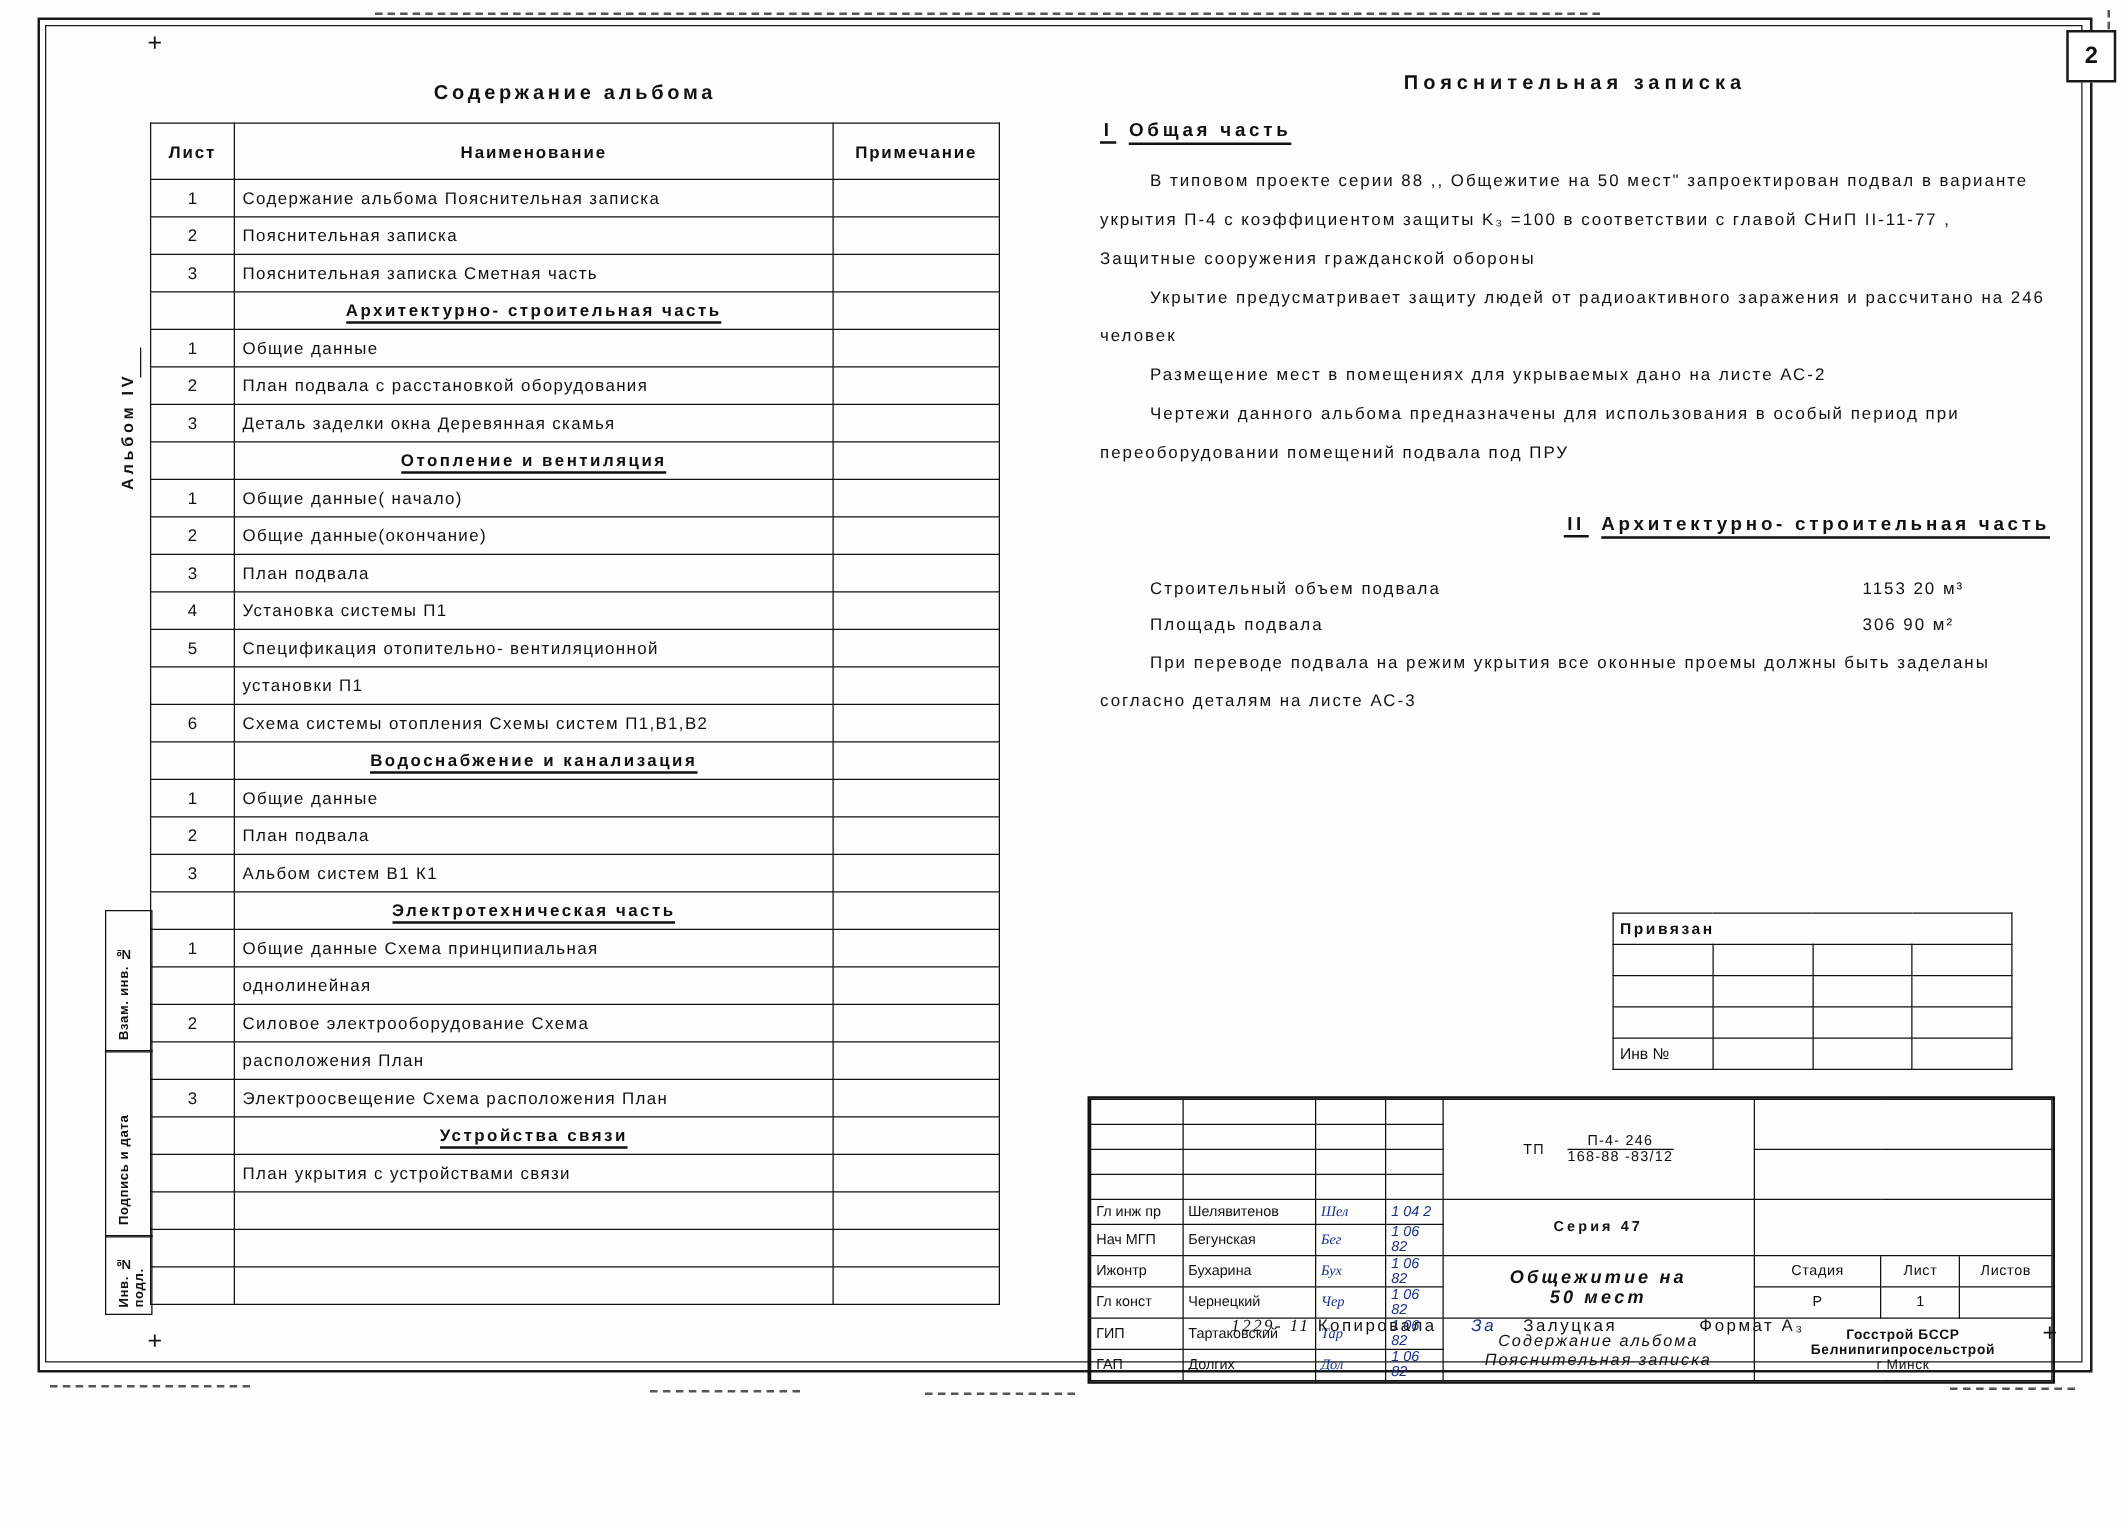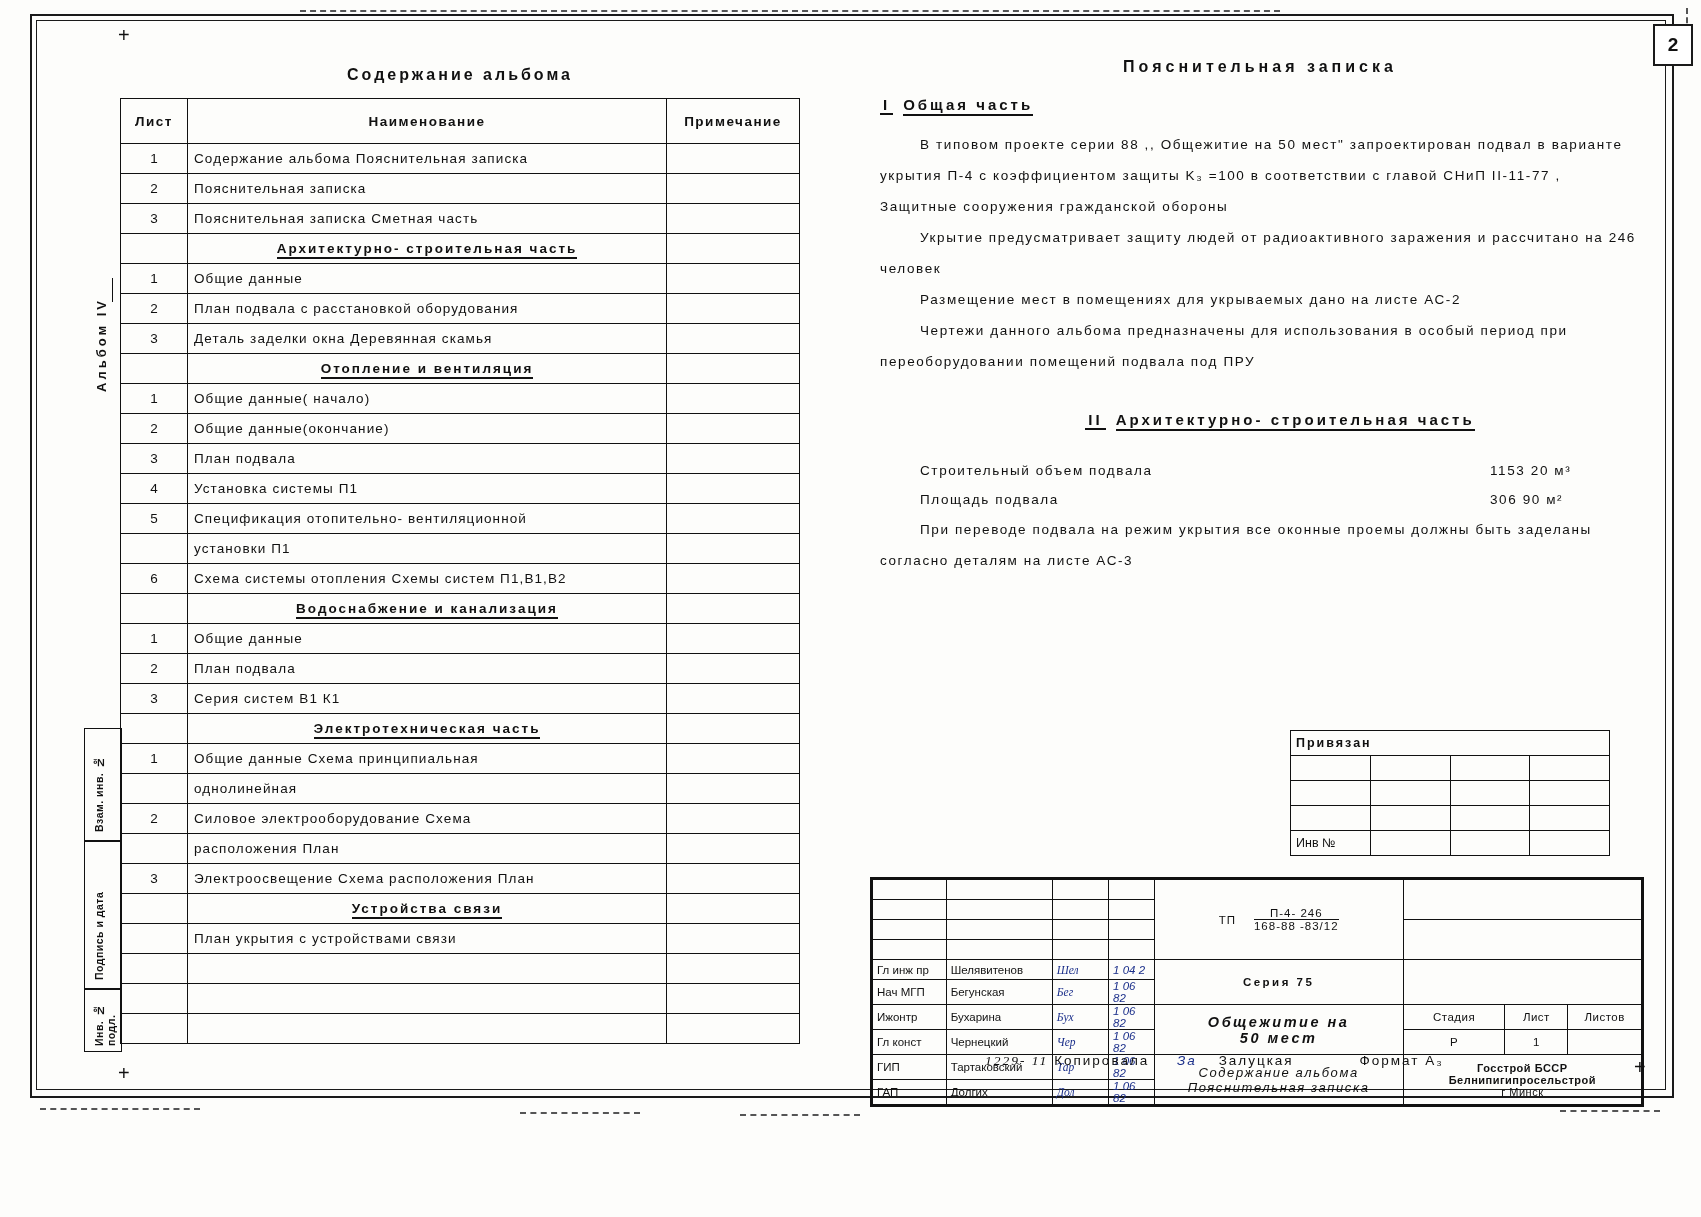--- a/index.html
+++ b/index.html
@@ -195,21 +195,21 @@
             <td class="c-name">Общие     данные</td>
             <td class="c-note"></td>
           </tr>
           <tr>
             <td class="c-num">2</td>
             <td class="c-name">План     подвала</td>
             <td class="c-note"></td>
           </tr>
           <tr>
             <td class="c-num">3</td>
-            <td class="c-name">Серия   систем В1 К1</td>
+            <td class="c-name">Альбом   систем В1 К1</td>
             <td class="c-note"></td>
           </tr>
           <tr>
             <td class="c-num"></td>
             <td class="section"><span>Электротехническая   часть</span></td>
             <td class="c-note"></td>
           </tr>
           <tr>
             <td class="c-num">1</td>
             <td class="c-name">Общие  данные Схема принципиальная</td>
@@ -269,21 +269,21 @@
     <div class="rt-sub">
       <span class="rn">I</span><u>Общая  часть</u>
     </div>
     <div id="s1-paras">
         <div class="para "><span class="ind"></span><span>В типовом  проекте серии 88 ,, Общежитие на 50 мест" запроектирован подвал в варианте укрытия П-4  с коэффициентом защиты K₃ =100 в соответствии с главой СНиП II-11-77 , Защитные сооружения гражданской обороны</span></div>
         <div class="para "><span class="ind"></span><span>Укрытие предусматривает защиту людей от радиоактивного заражения и рассчитано на 246 человек</span></div>
         <div class="para "><span class="ind"></span><span>Размещение мест в помещениях для укрываемых дано на листе АС-2</span></div>
         <div class="para "><span class="ind"></span><span>Чертежи данного альбома предназначены для использования в особый период при переоборудовании помещений подвала под ПРУ</span></div>
       </div>
 
-    <div class="rt-sub" style="margin-top:34px;text-align:center;padding-left:40px;">
+    <div class="rt-sub" style="margin-top:34px;text-align:right;padding-left:40px;">
       <span class="rn">II</span><u>Архитектурно- строительная часть</u>
     </div>
     <div id="s2-values" style="margin-top:28px;">
         <div class="kv">
           <div class="k" style="padding-left: 40px;">Строительный  объем  подвала</div>
           <div class="v">1153 20 м³</div>
         </div>
         <div class="kv">
           <div class="k" style="padding-left: 40px;">Площадь   подвала</div>
           <div class="v">306 90 м²</div>
@@ -375,21 +375,21 @@
             <td></td>
         <td></td>
             <td></td>
       </tr>
 
       <tr>
         <td><span>Гл инж пр</span></td>
         <td><span>Шелявитенов</span></td>
         <td class="s-sign"><span>Шел</span></td>
         <td class="s-blue"><span>1 04 2</span></td>
-        <td rowspan="2" class="big-c">Серия 75</td>
+        <td rowspan="2" class="big-c">Серия 47</td>
         <td colspan="3" rowspan="2"></td>
       </tr>
       <tr>
         <td><span>Нач МГП</span></td>
         <td><span>Бегунская</span></td>
         <td class="s-sign"><span>Бег</span></td>
         <td class="s-blue"><span>1 06 82</span></td>
       </tr>
 
       <tr>

